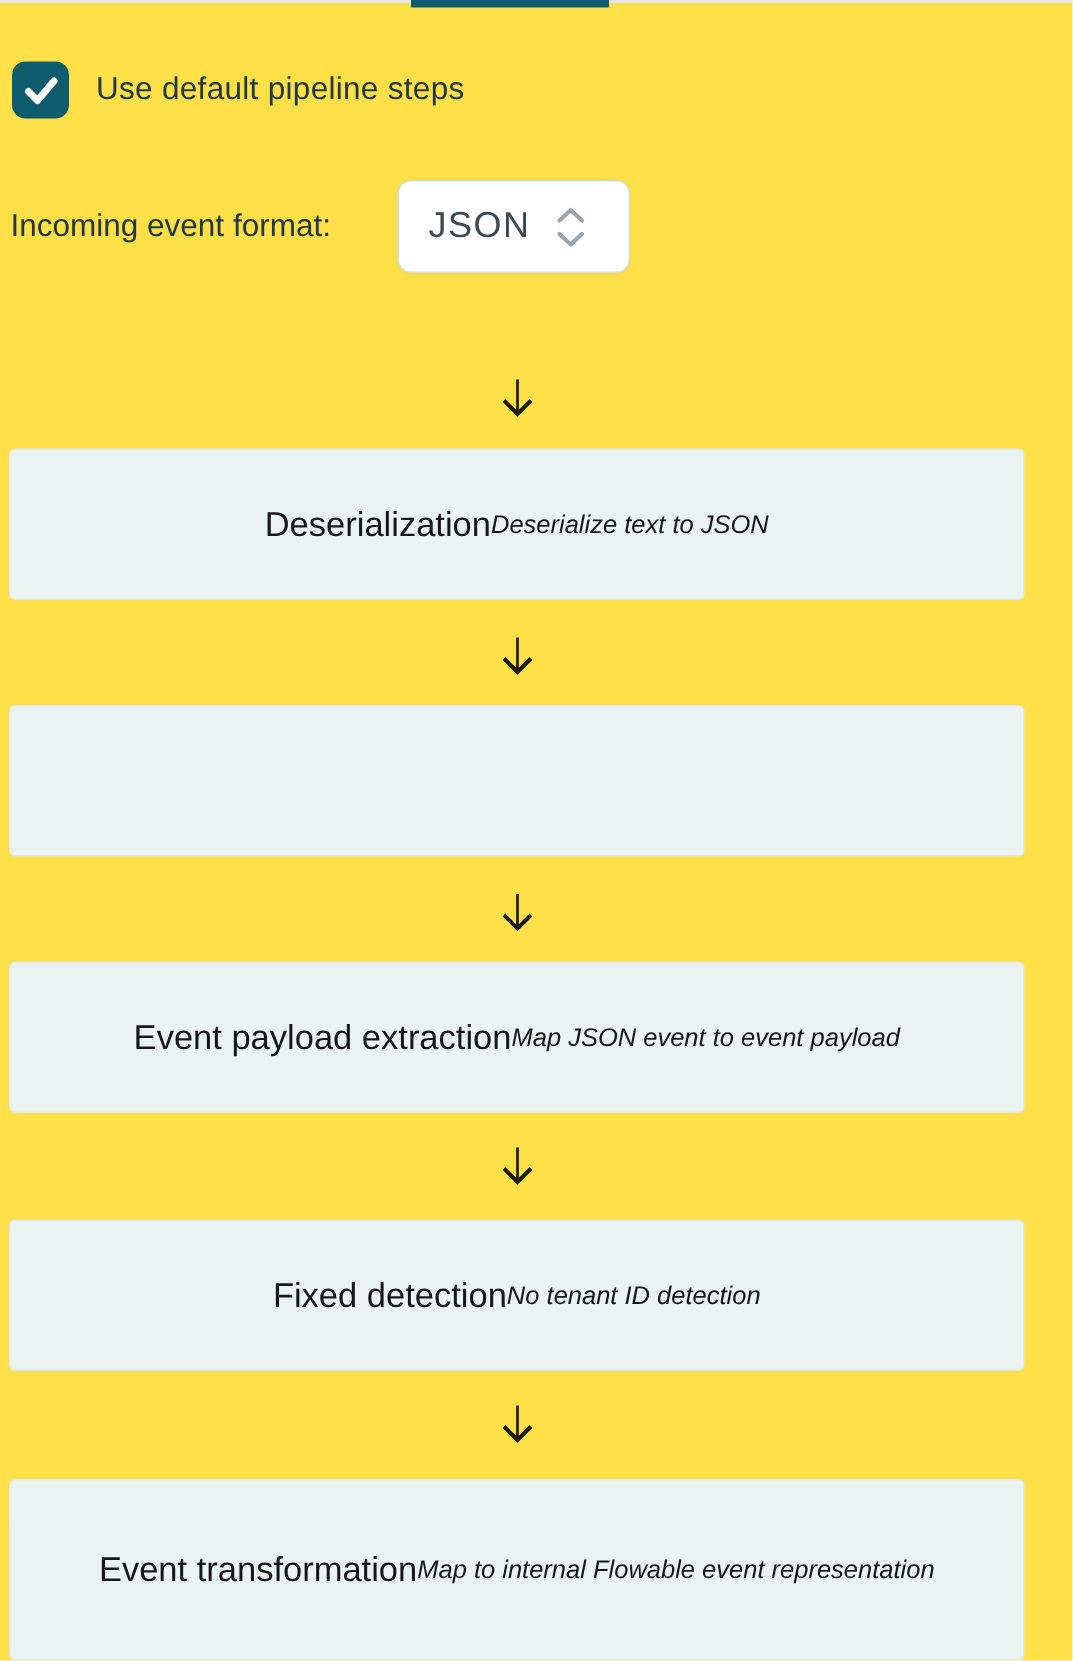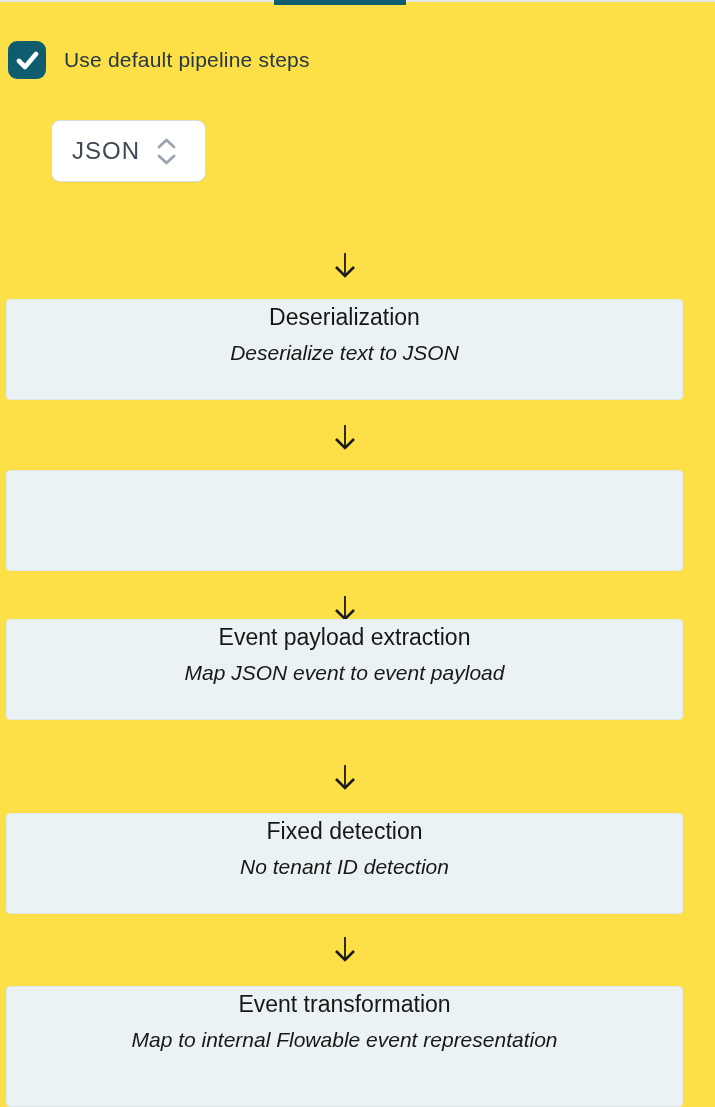--- a/index.html
+++ b/index.html
@@ -30,46 +30,47 @@
   }
   .select-value{font-size:24px;color:#3d4a54;letter-spacing:1px;}
 
   
   .arrow{position:absolute;left:331px;width:28px;height:28px;}
 
   
   .step{
     position:absolute;left:6px;width:677px;height:101px;box-sizing:border-box;
     background:#ebf2f4;border:1px solid #dfe9ec;border-radius:4px;
-    display:flex;flex-direction:column;align-items:center;
+    display:flex;align-items:center;justify-content:center;
   }
   .step-title{font-size:23px;color:#171717;line-height:35px;}
-  .step-subtitle{font-size:21px;color:#171717;line-height:35px;font-style:italic;}
+  .step-subtitle{font-size:17px;color:#171717;line-height:35px;font-style:italic;}
 
   .a1{top:251px}.a2{top:423px}.a3{top:594px}.a4{top:763px}.a5{top:935px}
-  .s1{top:299px}.s2{top:470px}.s3{top:619px}.s4{top:813px}.s5{top:986px;height:121px;}
+  .s1{top:299px}.s2{top:470px}.s3{top:641px}.s4{top:813px}.s5{top:986px;height:121px;}
 </style>
 </head>
 <body>
 
 <div class="screen">
 
   <div class="topline"></div>
   <div class="tab-indicator"></div>
 
   <div class="checkbox-row">
     <div class="checkbox">
       <svg width="23" height="19" viewBox="0 0 23 19">
         <polyline points="3,10 9,16 20,3" fill="none" stroke="#ffffff" stroke-width="4.6" stroke-linecap="round" stroke-linejoin="round"></polyline>
       </svg>
     </div>
     <span class="cb-label">Use default pipeline steps</span>
   </div>
 
   <div class="format-row">
+    <span class="fmt-label">Incoming event format:</span>
     <div class="select">
       <span class="select-value">JSON</span>
       <svg width="23" height="31" viewBox="0 0 23 31">
         <polyline points="4,11 11.5,4 19,11" fill="none" stroke="#9aa5ad" stroke-width="2.8" stroke-linecap="round" stroke-linejoin="round"></polyline>
         <polyline points="4,20 11.5,27 19,20" fill="none" stroke="#9aa5ad" stroke-width="2.8" stroke-linecap="round" stroke-linejoin="round"></polyline>
       </svg>
     </div>
   </div>
 
   <div class="arrow a1">

